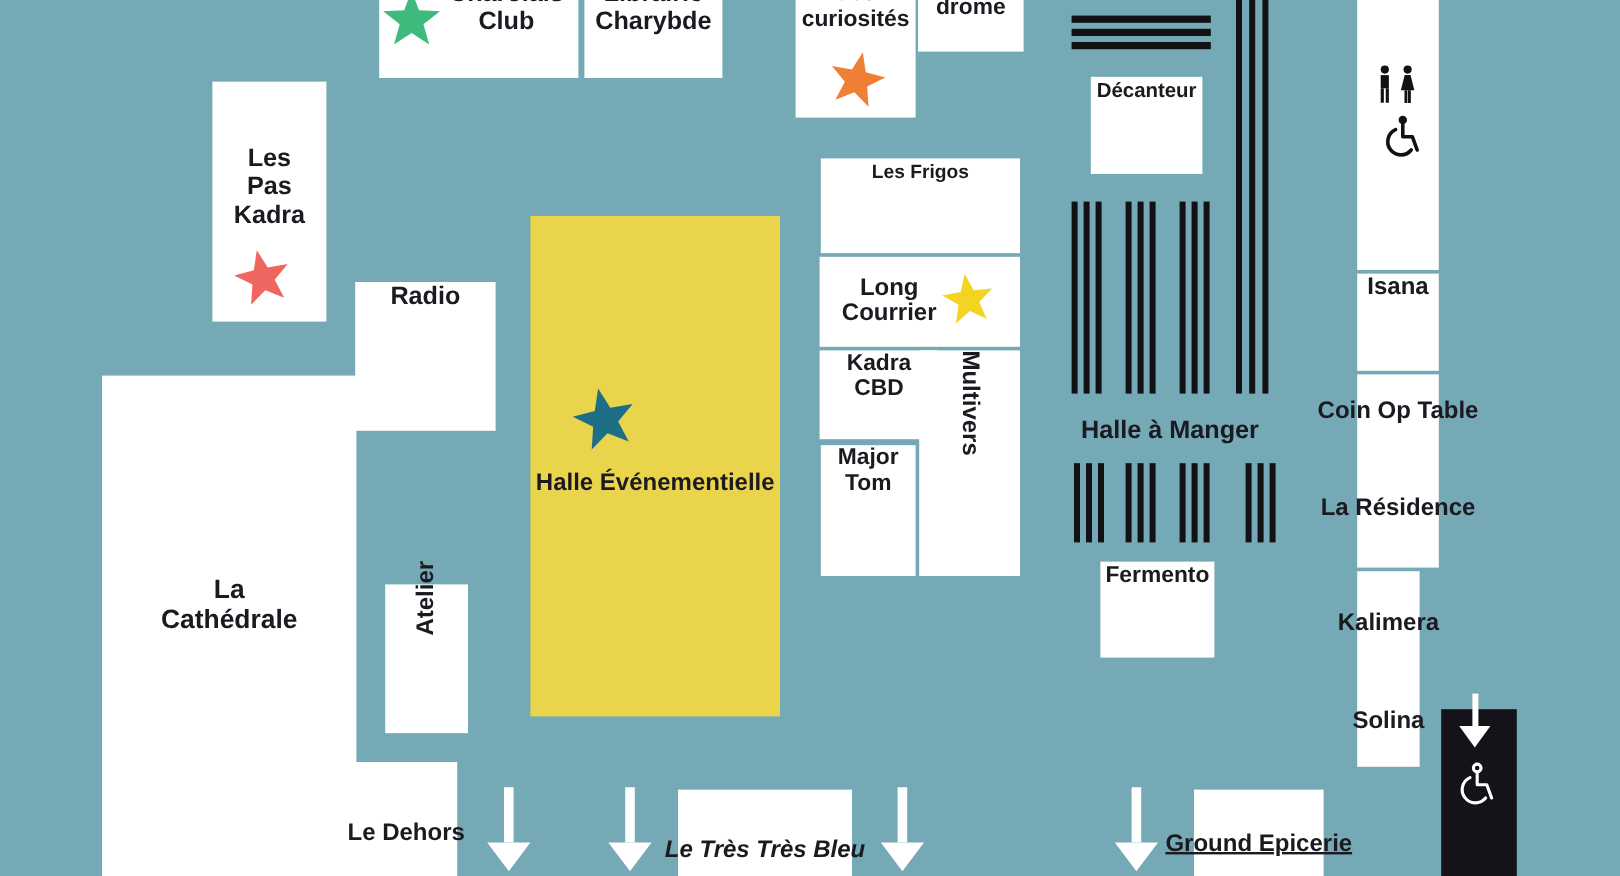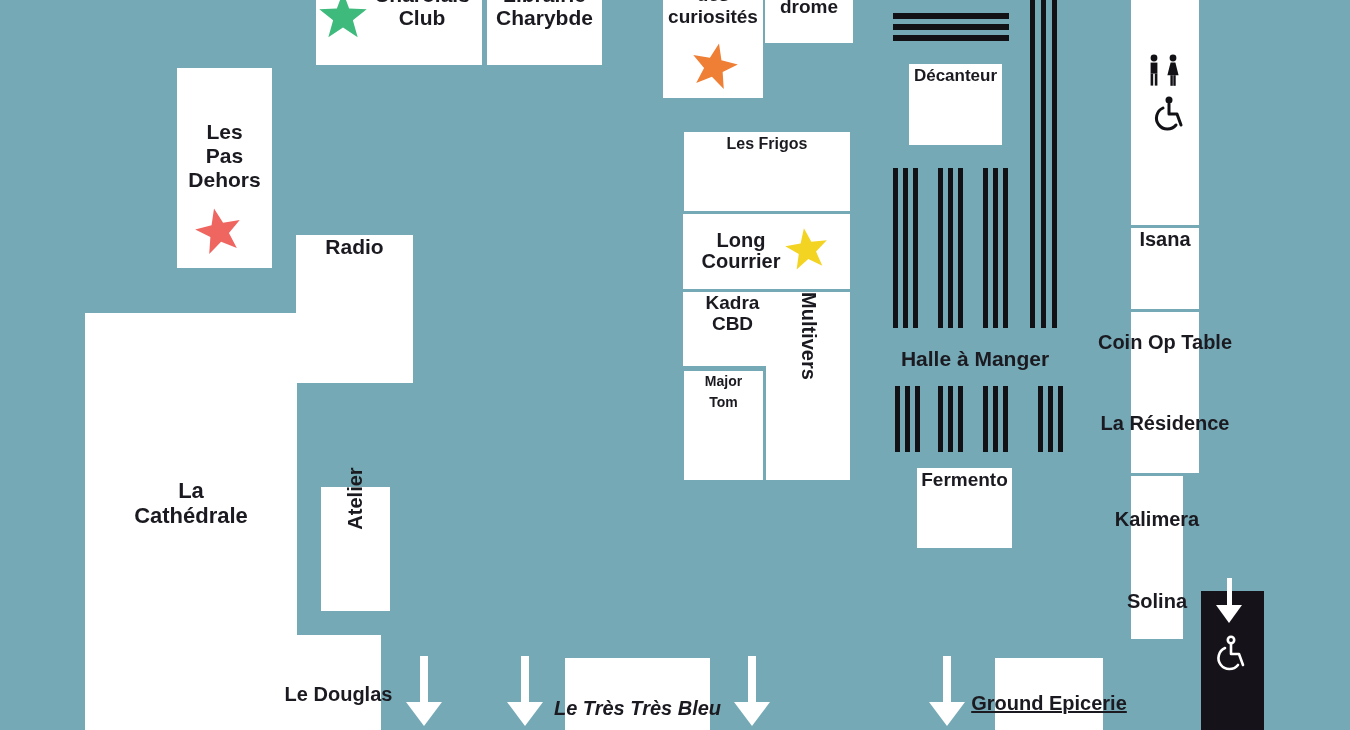--- a/index.html
+++ b/index.html
@@ -90,30 +90,36 @@
     <svg style="position:absolute;left:18px;top:95px;" width="36" height="40" viewBox="0 0 36 40" fill="none" stroke="#111116" stroke-width="3">
       <circle cx="20" cy="5" r="3.5" fill="#111116" stroke="none"></circle>
       <path d="M20 9 v10 h8 l4 11" stroke-linecap="round" stroke-linejoin="round"></path>
       <path d="M14 13 a 11 11 0 1 0 13 17" stroke-linecap="round"></path>
     </svg>
   </div>
 
   <div class="box" style="left:177px;top:68px;width:95px;height:200px;">
     <div class="lbl" style="left:0;top:52px;width:95px;font-size:21px;line-height:24px;">Les
 Pas
-Dehors</div>
+Kadra</div>
     <svg class="star" style="left:17px;top:139px;transform:rotate(-12deg);" width="50" height="50" viewBox="0 0 100 100">
       <polygon points="50,2 61.8,33.8 95.6,35.2 69,56.2 78.2,88.8 50,70 21.8,88.8 31,56.2 4.4,35.2 38.2,33.8" fill="#ef6661"></polygon>
     </svg>
   </div>
 
-  <div class="box center" style="left:296px;top:235px;width:117px;height:148px;">
+  <div class="box center" style="left:296px;top:235px;width:117px;height:124px;">
     <div class="lbl" style="font-size:21px;">Radio</div>
   </div>
 
+  <div class="box" style="left:442px;top:180px;width:208px;height:417px;background:var(--yellow);">
+    <svg class="star" style="left:34px;top:142px;transform:rotate(-12deg);" width="56" height="56" viewBox="0 0 100 100">
+      <polygon points="50,2 61.8,33.8 95.6,35.2 69,56.2 78.2,88.8 50,70 21.8,88.8 31,56.2 4.4,35.2 38.2,33.8" fill="#1e6e88"></polygon>
+    </svg>
+    <div class="lbl nowrap" style="left:-11px;top:211px;width:230px;font-size:20px;">Halle Événementielle</div>
+  </div>
 
   <div class="box center" style="left:684px;top:132px;width:166px;height:79px;">
     <div class="lbl" style="font-size:16px;">Les Frigos</div>
   </div>
 
   <div class="box" style="left:683px;top:214px;width:167px;height:75px;">
     <div class="lbl" style="left:8px;top:16px;width:100px;font-size:20px;line-height:21px;">Long
 Courrier</div>
     <svg class="star" style="left:101px;top:13px;transform:rotate(-8deg);" width="46" height="46" viewBox="0 0 100 100">
       <polygon points="50,2 61.8,33.8 95.6,35.2 69,56.2 78.2,88.8 50,70 21.8,88.8 31,56.2 4.4,35.2 38.2,33.8" fill="#f3d423"></polygon>
@@ -123,21 +129,21 @@
   <div class="box center" style="left:683px;top:292px;width:99px;height:74px;">
     <div class="lbl" style="font-size:19px;line-height:21px;">Kadra
 CBD</div>
   </div>
 
   <div class="box center" style="left:766px;top:292px;width:84px;height:188px;">
     <div class="lbl vert-cw" style="font-size:20px;">Multivers</div>
   </div>
 
   <div class="box center" style="left:684px;top:371px;width:79px;height:109px;">
-    <div class="lbl" style="font-size:14px;line-height:21px;">Major
+    <div class="lbl" style="font-size:19px;line-height:21px;">Major
 Tom</div>
   </div>
 
 
   <div class="vgroup" style="left:893px;top:168px;height:160px;column-gap:5px;">
     <div class="vbar"></div>
       <div class="vbar"></div>
       <div class="vbar"></div>
   </div>
   <div class="vgroup" style="left:938px;top:168px;height:160px;column-gap:5px;">
@@ -210,21 +216,21 @@
     <div class="lbl" style="left:0;top:165px;width:212px;font-size:22px;line-height:25px;">La
 Cathédrale</div>
   </div>
 
   <div class="box center" style="left:321px;top:487px;width:69px;height:124px;">
     <div class="lbl rot-ccw" style="font-size:20px;">Atelier</div>
   </div>
 
   <div class="box" style="left:296px;top:635px;width:85px;height:95px;">
     <div class="lbl nowrap cx" style="top:48px;font-size:20px;line-height:22px;">Le
-Douglas</div>
+Dehors</div>
   </div>
 
   <div class="arrow" style="left:406px;top:656px;width:36px;height:70px;">
     <div class="shaft" style="height:46px;"></div>
     <div class="head"></div>
   </div>
   <div class="arrow" style="left:507px;top:656px;width:36px;height:70px;">
     <div class="shaft" style="height:46px;"></div>
     <div class="head"></div>
   </div>

